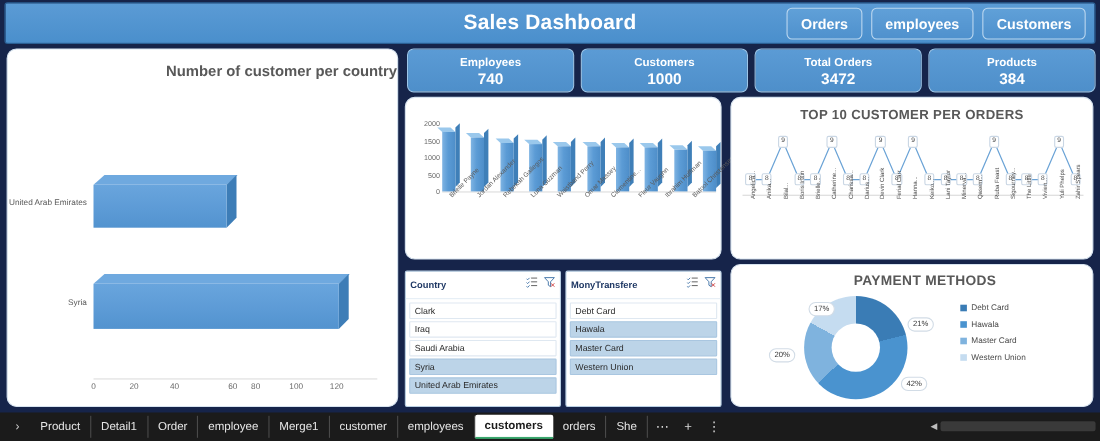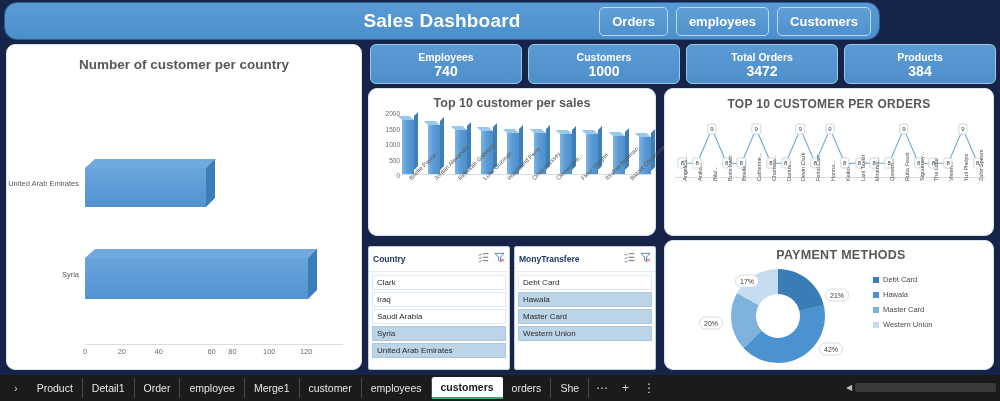--- a/index.html
+++ b/index.html
@@ -6,23 +6,23 @@
   html, body {
     width: 1000px; height: 401px;
     overflow: hidden;
     font-family: "Liberation Sans", sans-serif;
     background: #16244a;
   }
   #app { position: relative; width: 1000px; height: 401px; background: #16244a; }
 
   
   .header {
-    position: absolute; left: 4px; top: 2px; width: 876px; height: 38px;
+    position: absolute; left: 4px; top: 2px; width: 992px; height: 38px;
     background: linear-gradient(180deg,#5b9bd5 0%,#4a8fcc 100%);
-    border: 1px solid #2a5f94; border-radius: 13px;
+    border: 1px solid #2a5f94; border-radius: 3px;
     display: flex; align-items: center;
   }
   .header-title {
     position: absolute; left: 0; right: 0; text-align: center;
     color: #ffffff; font-size: 19px; font-weight: bold;
     letter-spacing: .2px;
   }
   .nav-buttons {
     position: absolute; right: 8px; top: 4px;
     display: flex; gap: 8px; align-items: center;
@@ -52,21 +52,21 @@
   .panel {
     position: absolute; background: #ffffff;
     border: 1px solid #d7e3ef; border-radius: 9px;
   }
   .panel-title {
     text-align: center; color: #585858; font-weight: bold;
   }
 
   
   #countryPanel { left: 6px; top: 44px; width: 356px; height: 326px; }
-  #countryPanel .panel-title { font-size: 13.5px; margin-top: 12px; }
+  #countryPanel .panel-title { font-size: 13.5px; margin-top: 12px; text-align: right; }
   .hbar-area { position: absolute; left: 0; top: 36px; width: 356px; height: 290px; }
   .hbar-row { position: absolute; display: flex; align-items: center; }
   .hbar-label {
     position: absolute; right: 100%; margin-right: 6px;
     font-size: 7.5px; color: #595959; white-space: nowrap;
   }
   .hbar-3d { position: relative; height: 100%; }
   .hbar-front {
     position: absolute; left: 0; bottom: 0; width: 100%; height: calc(100% - 9px);
     background: linear-gradient(180deg,#69a5dd 0%,#5d9bd6 55%,#5293cf 100%);
@@ -270,21 +270,20 @@
         <span style="left: 14.2857%;">20</span>
         <span style="left: 28.5714%;">40</span>
         <span style="left: 42.8571%; margin-left: 16px;">60</span>
         <span style="left: 57.1429%;">80</span>
         <span style="left: 71.4286%;">100</span>
         <span style="left: 85.7143%;">120</span>
       </div>
   </div>
 
   <div class="panel" id="salesPanel">
-    <div class="panel-title">Top 10 customer per sales</div>
     <div class="vchart">
       <div class="vaxis-labels" id="vaxisLabels">
           <span style="top: 100%;">0</span>
           <span style="top: 75%;">500</span>
           <span style="top: 50%;">1000</span>
           <span style="top: 25%;">1500</span>
           <span style="top: 0%;">2000</span>
         </div>
       <div class="vplot" id="vplot">
           <div class="vbar" style="height: 89%;">

